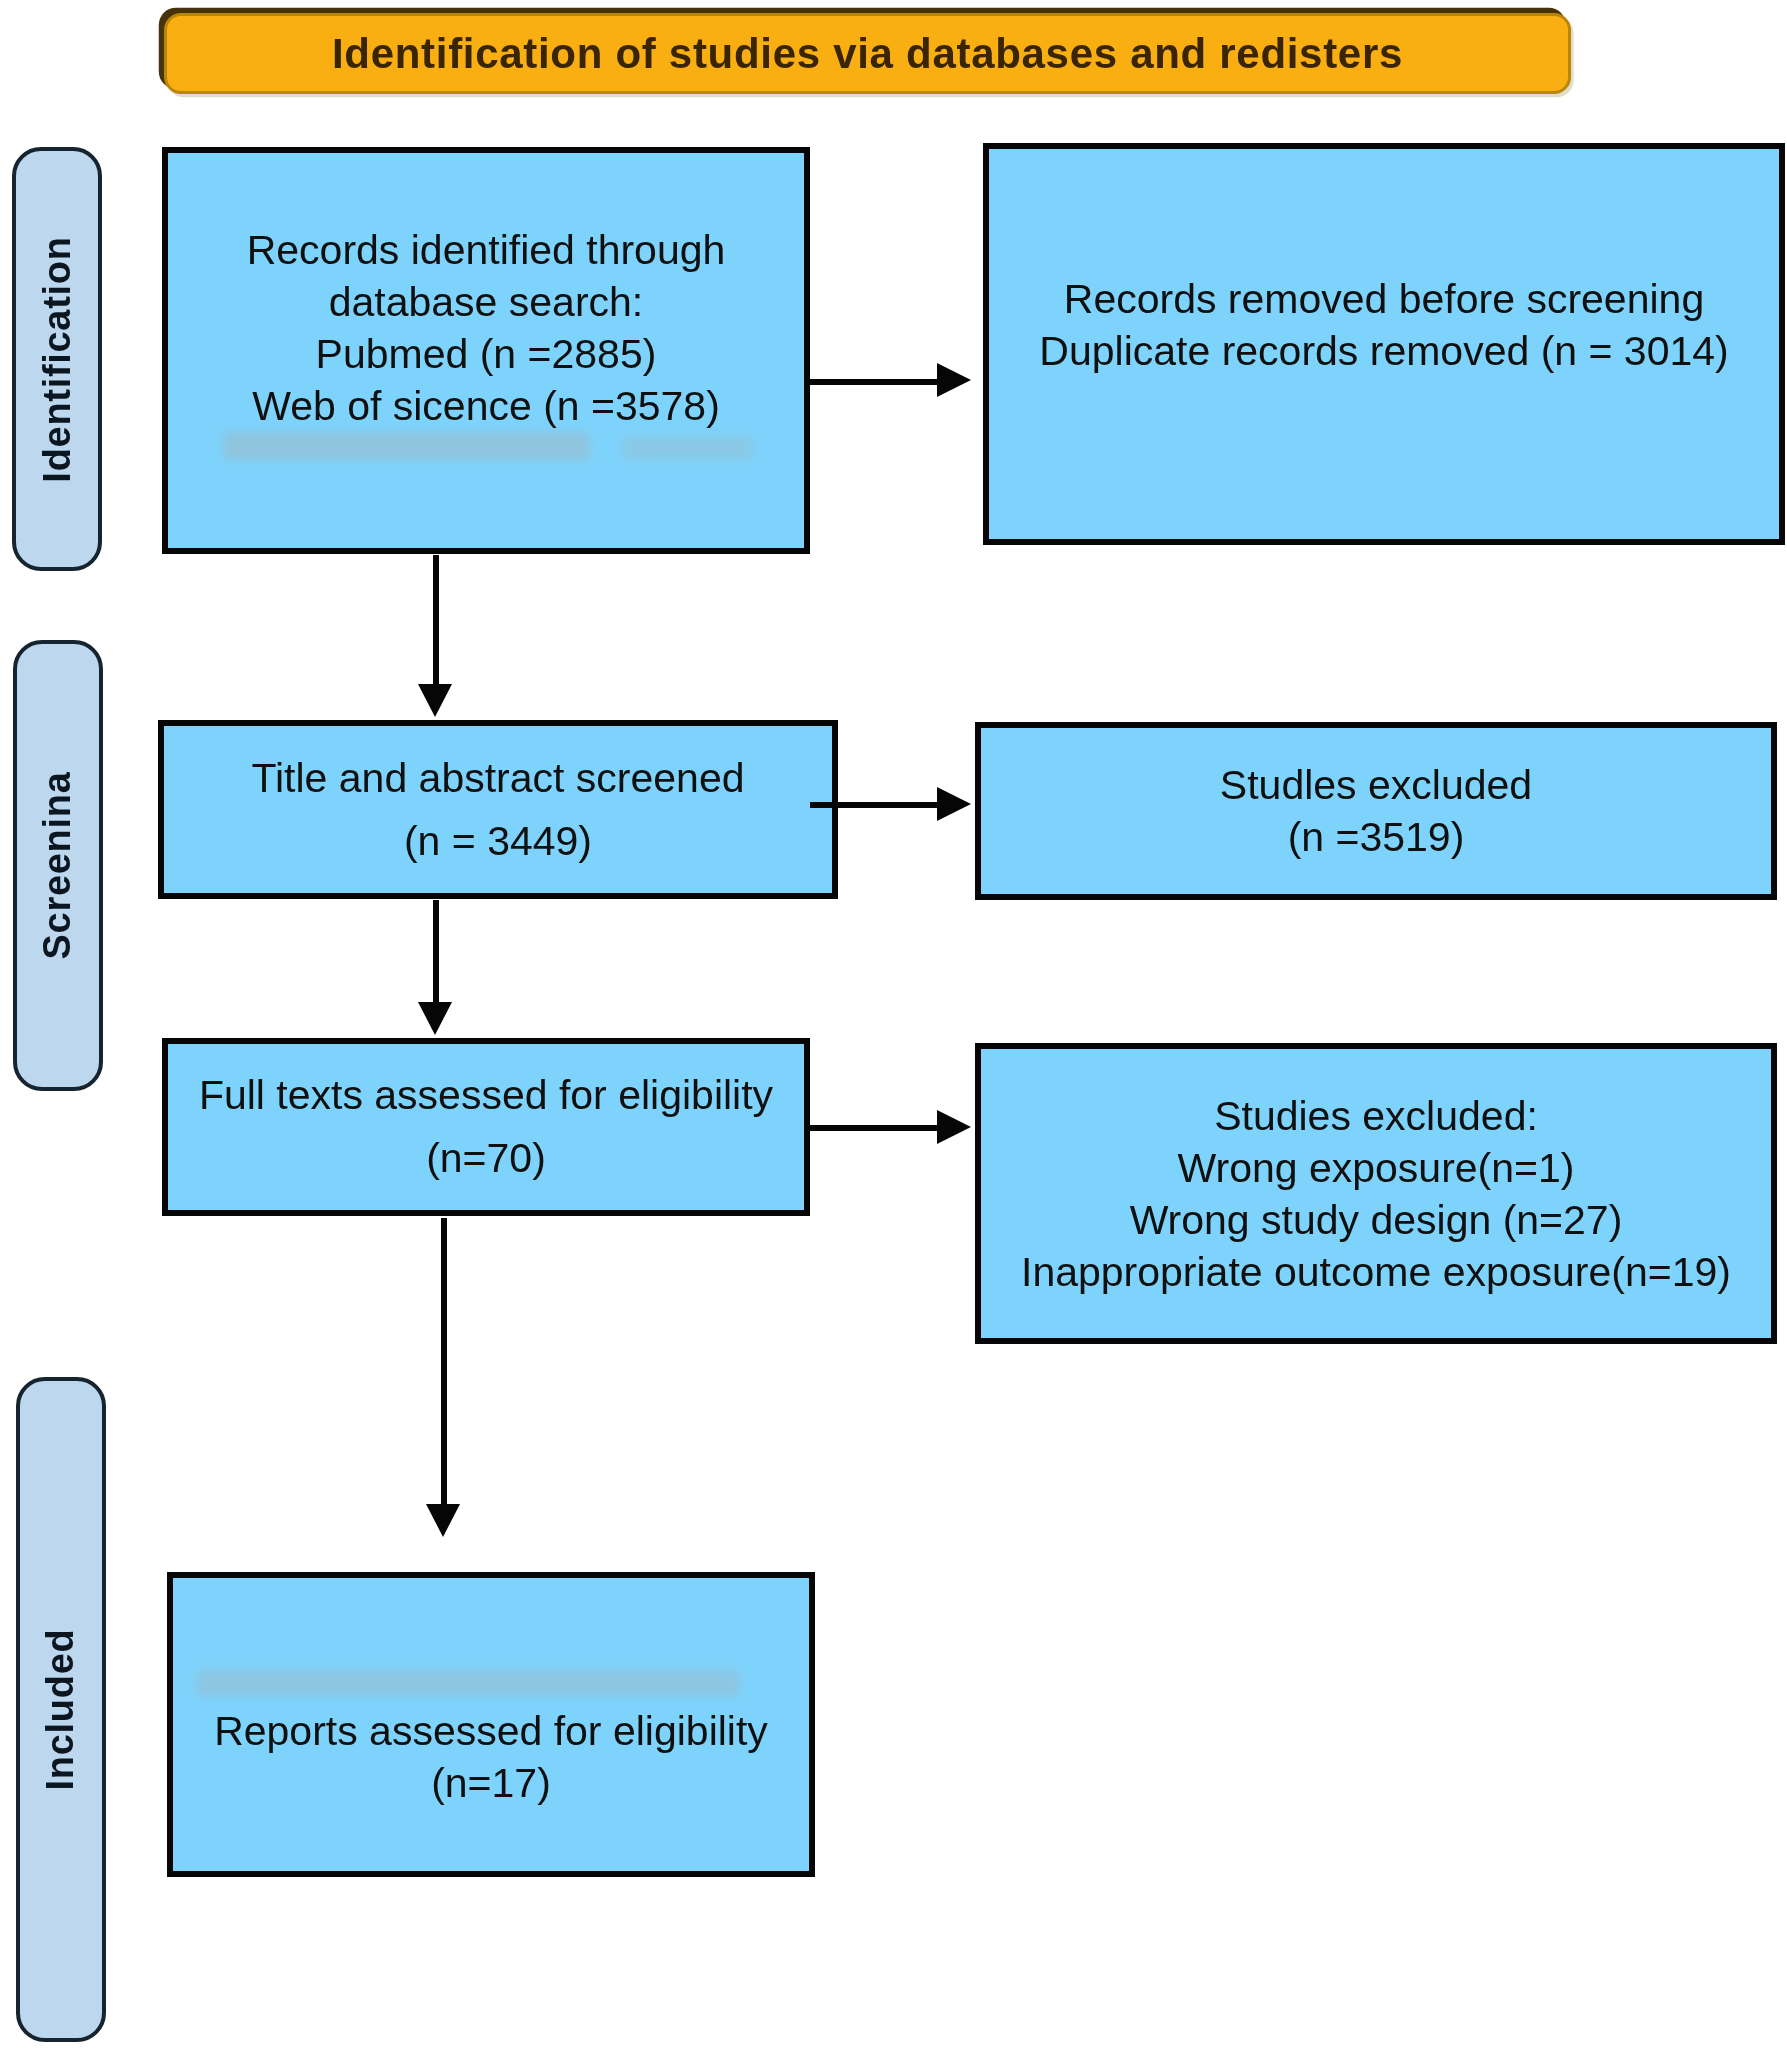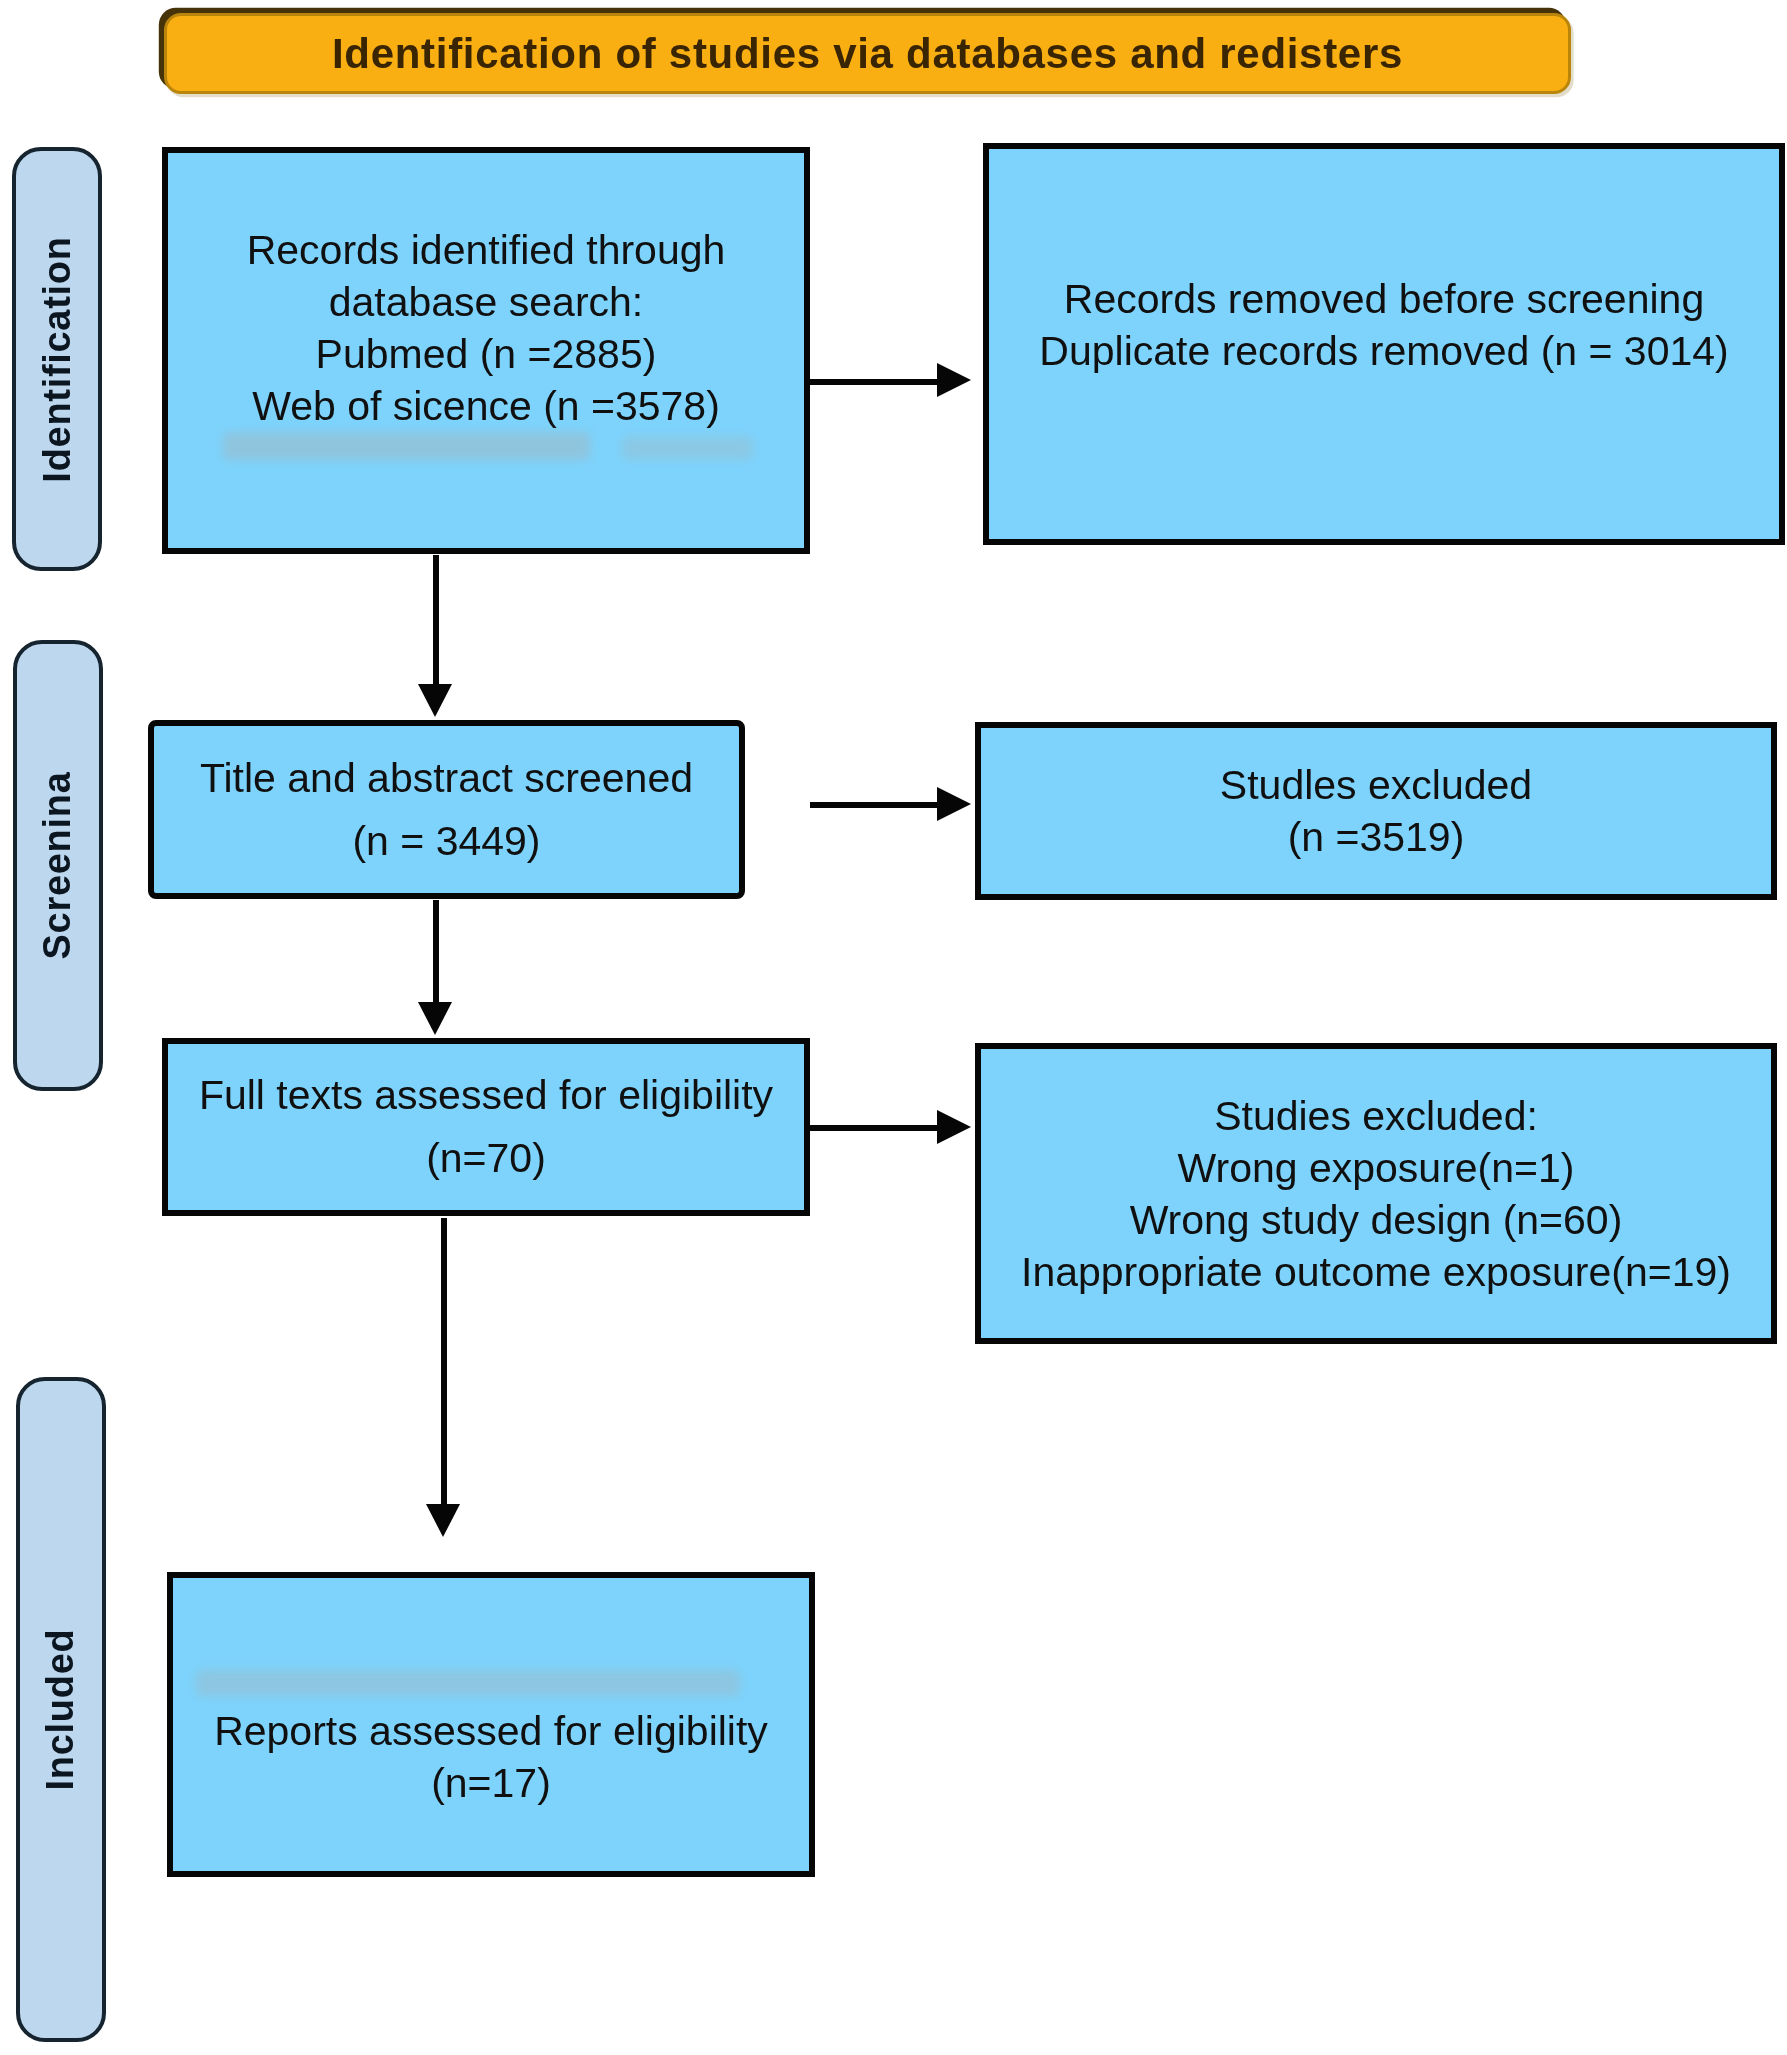--- a/index.html
+++ b/index.html
@@ -33,21 +33,21 @@
   
   .fbox{
     position:absolute;background:#7dd3fc;border:6.5px solid #060606;box-sizing:border-box;
     display:flex;flex-direction:column;align-items:center;justify-content:center;
     text-align:center;color:#101010;font-size:41px;
   }
   .fbox .line{line-height:52px;white-space:nowrap;}
   .fbox.spread .line{line-height:63px;}
   #box-records-identified{left:162px;top:147px;width:648px;height:407px;padding-bottom:46px;}
   #box-records-removed{left:975px;top:143px;width:802px;height:402px;padding-bottom:39px;margin-left:8px;}
-  #box-title-abstract{left:148px;top:720px;width:597px;height:179px;border-radius:8px;}
+  #box-title-abstract{left:158px;top:720px;width:680px;height:179px;}
   #box-studies-excluded-1{left:975px;top:722px;width:802px;height:178px;}
   #box-full-texts{left:162px;top:1038px;width:648px;height:178px;}
   #box-studies-excluded-2{left:975px;top:1043px;width:802px;height:301px;}
   #box-reports{left:167px;top:1572px;width:648px;height:305px;padding-top:65px;text-align:right;}
 
   
   .hline{position:absolute;height:5.9px;background:#060606;}
   .vline{position:absolute;width:5.9px;background:#060606;}
   .head-right{
     position:absolute;width:0;height:0;
@@ -114,21 +114,21 @@
   </div>
 
   <div class="fbox spread" id="box-full-texts">
     <div class="line">Full texts assessed for eligibility</div>
     <div class="line">(n=70)</div>
   </div>
 
   <div class="fbox" id="box-studies-excluded-2">
     <div class="line">Studies excluded:</div>
     <div class="line">Wrong exposure(n=1)</div>
-    <div class="line">Wrong study design (n=60)</div>
+    <div class="line">Wrong study design (n=27)</div>
     <div class="line">Inappropriate outcome exposure(n=19)</div>
   </div>
 
   <div class="fbox" id="box-reports">
     <div class="line">Reports assessed for eligibility</div>
     <div class="line">(n=17)</div>
   </div>
 
   <div class="hline" id="h1-line"></div>
   <div class="head-right" id="h1-head"></div>

